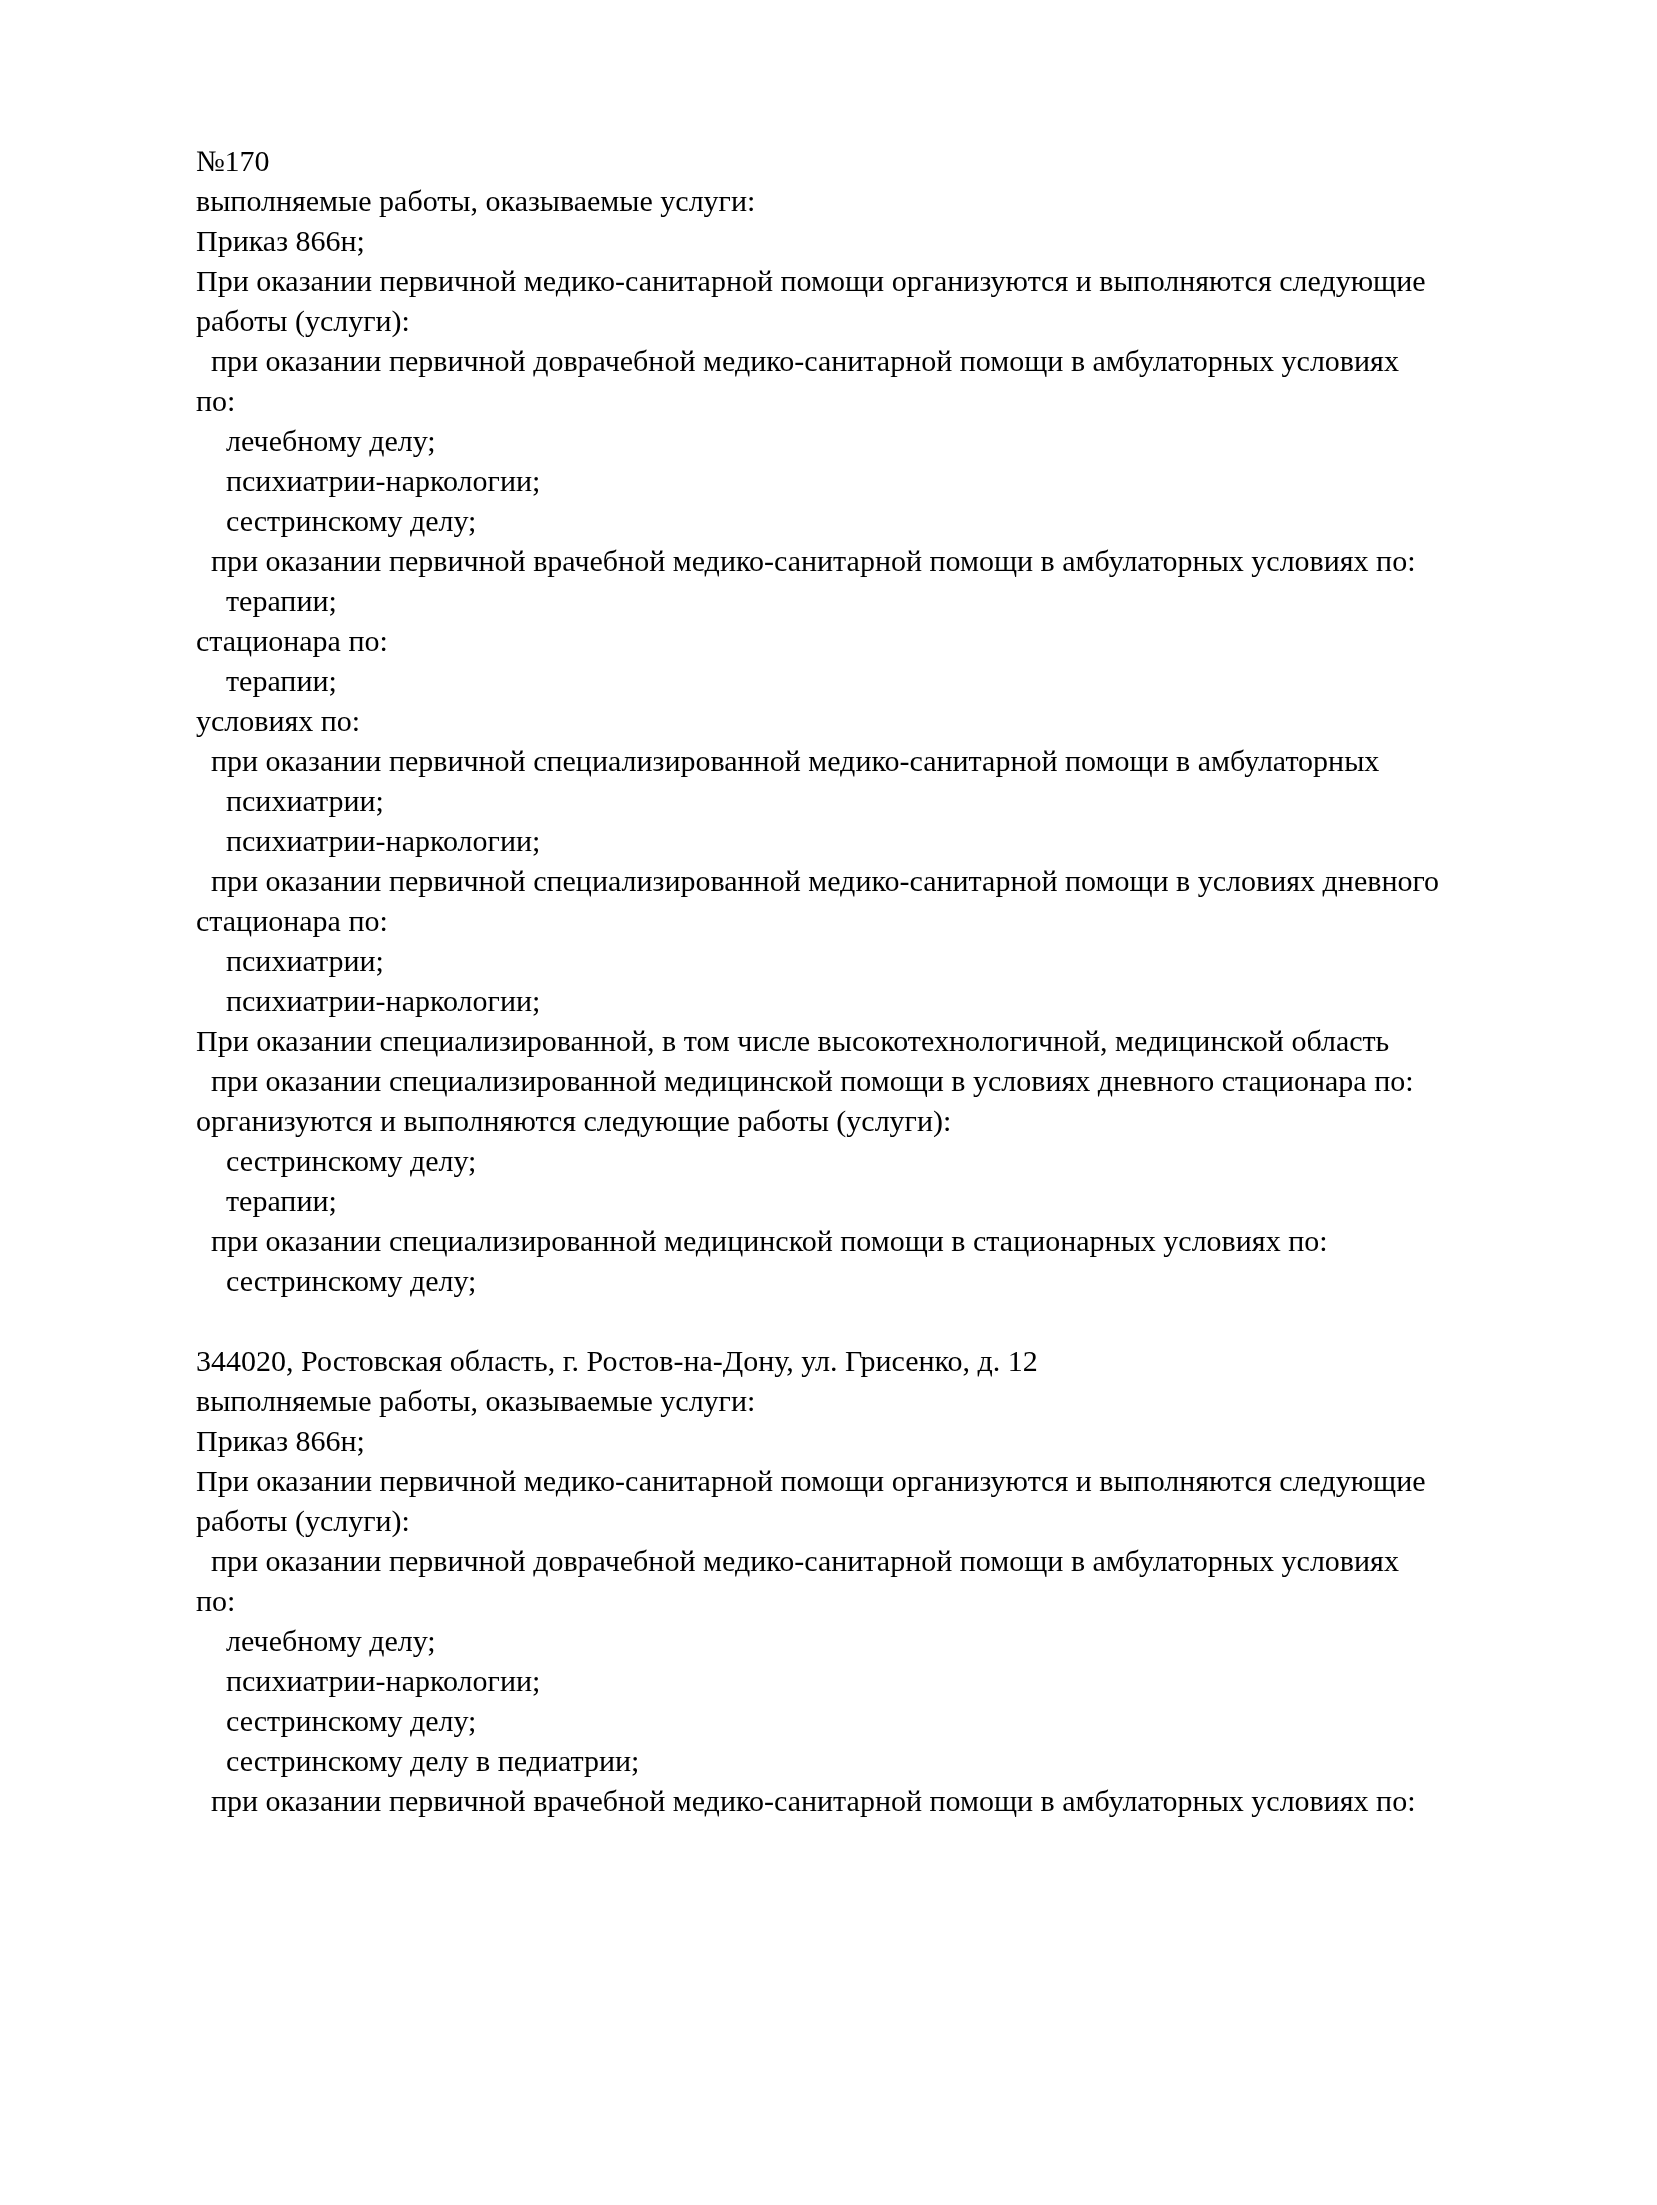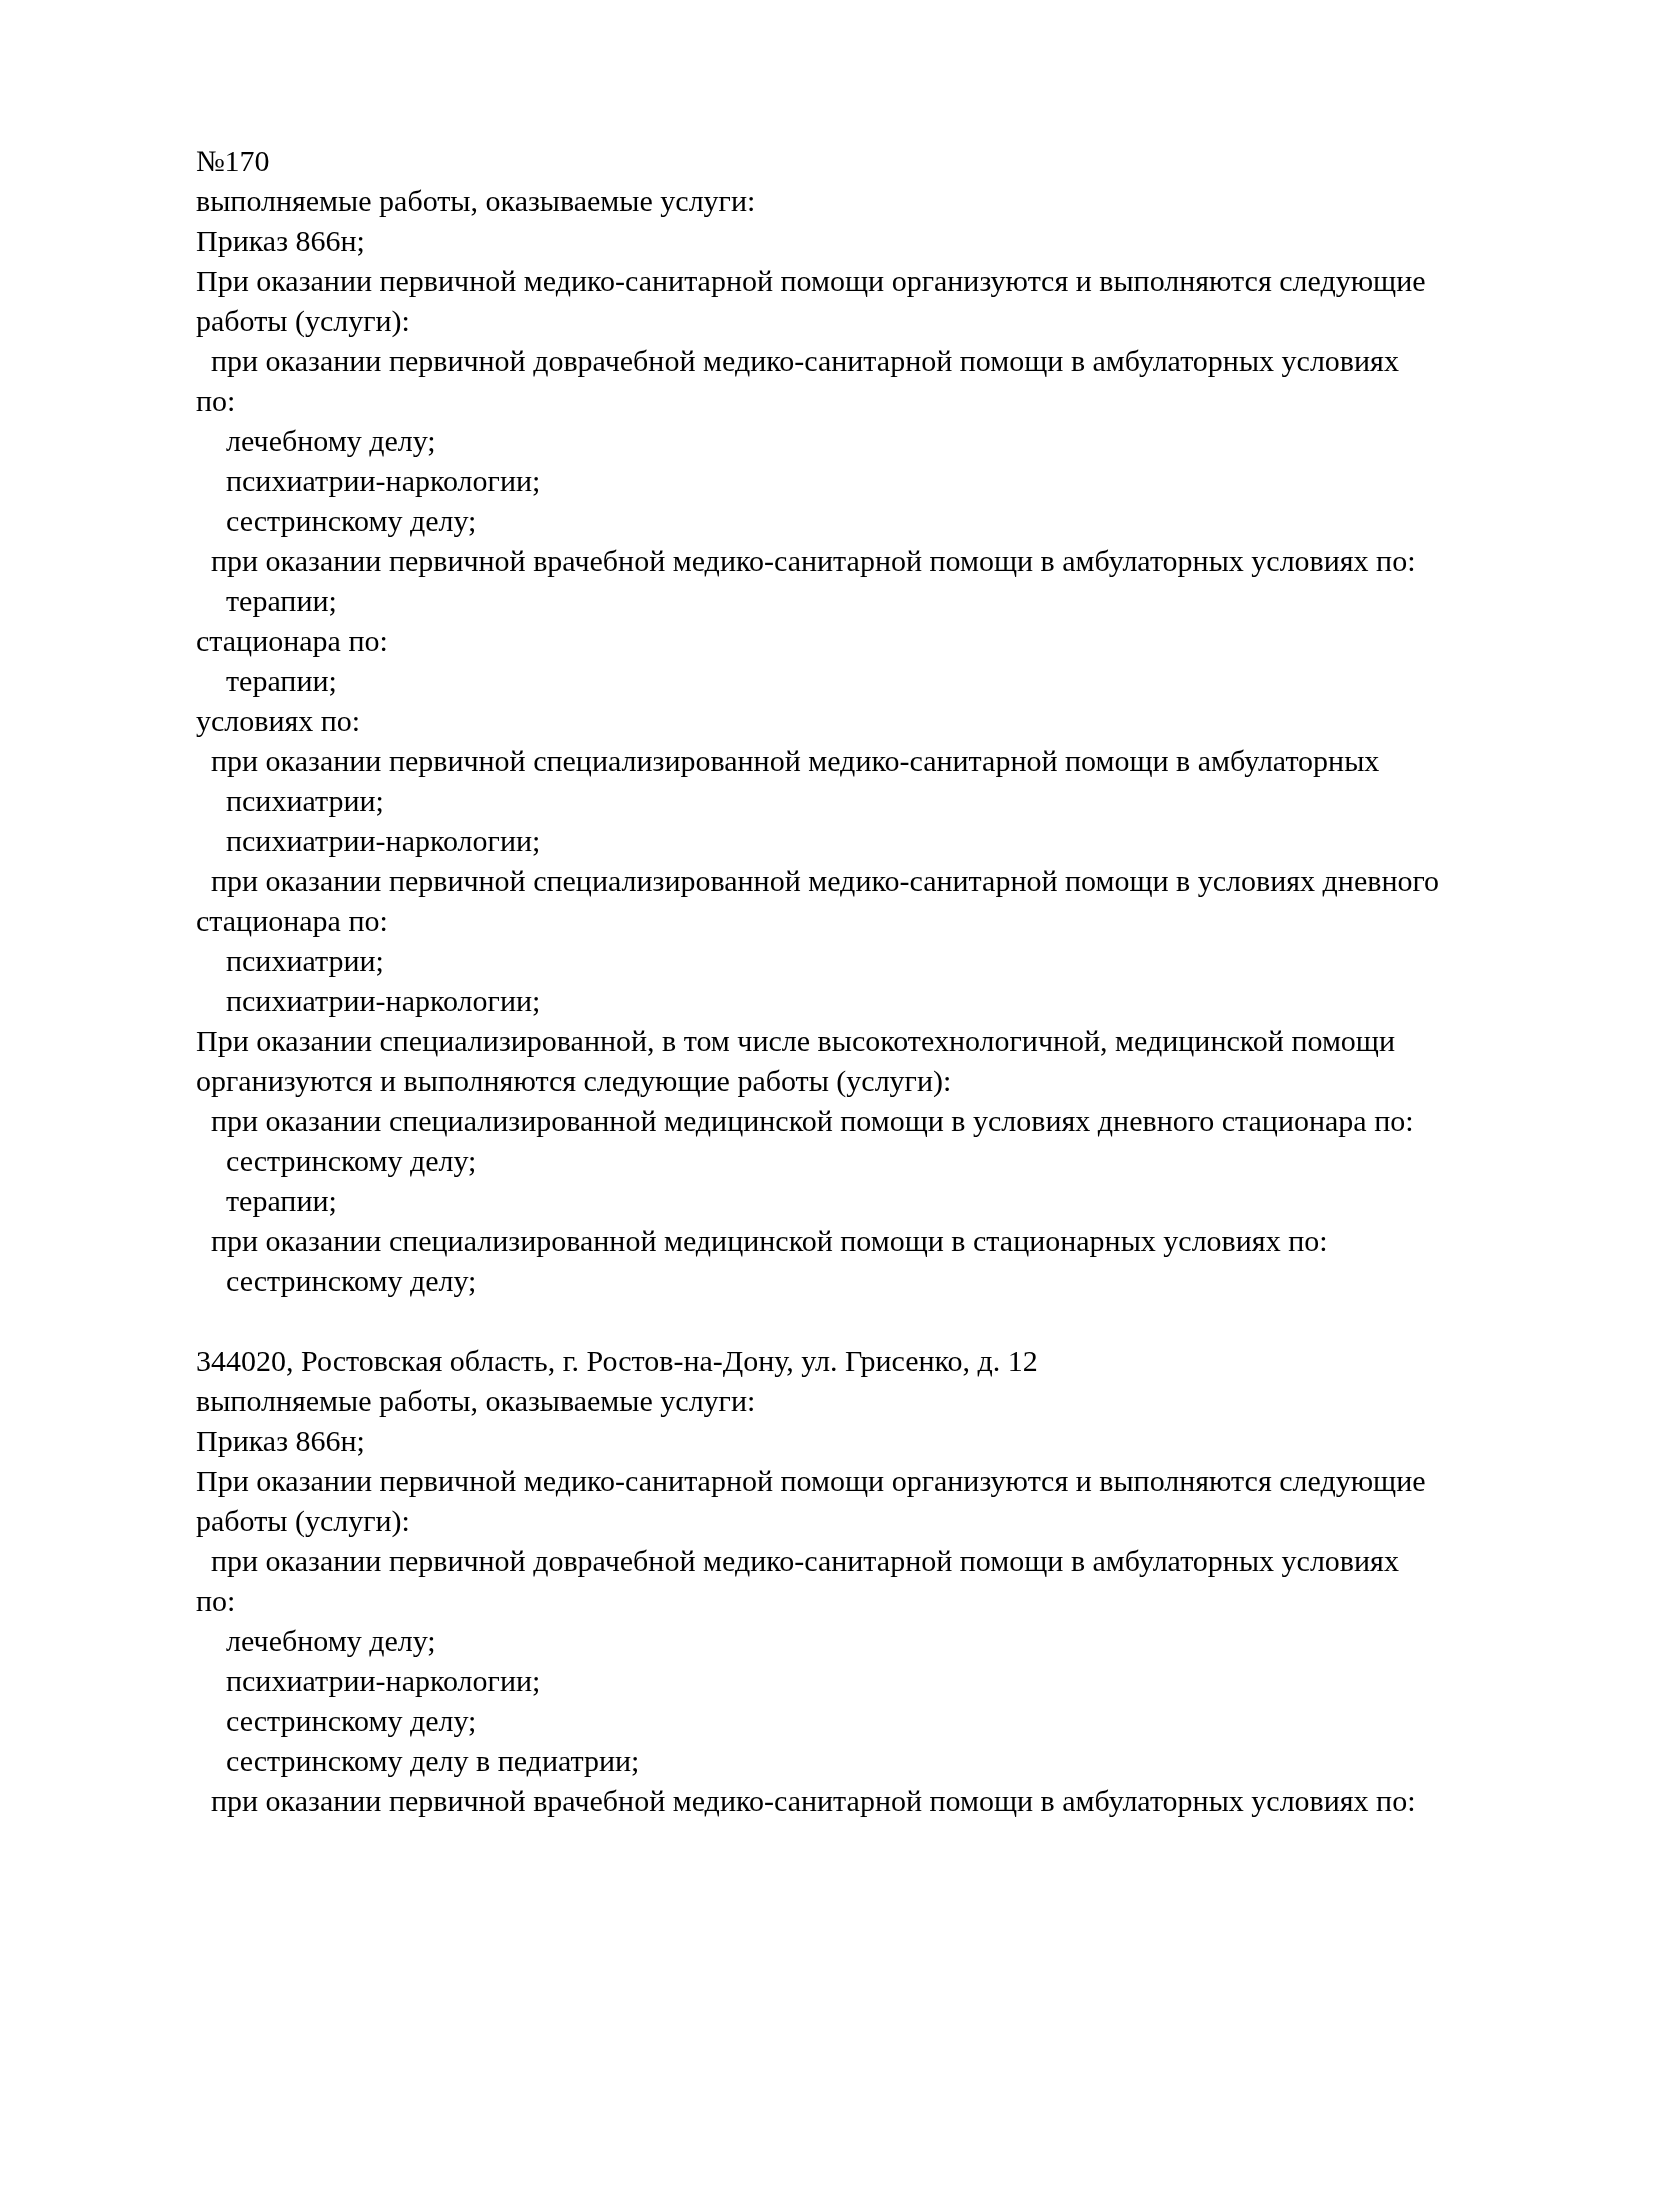--- a/index.html
+++ b/index.html
@@ -54,23 +54,23 @@
     <div class="ln">стационара по:</div>
     <div class="ln">    терапии;</div>
     <div class="ln">условиях по:</div>
     <div class="ln">  при оказании первичной специализированной медико-санитарной помощи в амбулаторных</div>
     <div class="ln">    психиатрии;</div>
     <div class="ln">    психиатрии-наркологии;</div>
     <div class="ln">  при оказании первичной специализированной медико-санитарной помощи в условиях дневного</div>
     <div class="ln">стационара по:</div>
     <div class="ln">    психиатрии;</div>
     <div class="ln">    психиатрии-наркологии;</div>
-    <div class="ln">При оказании специализированной, в том числе высокотехнологичной, медицинской помощи</div>
+    <div class="ln">При оказании специализированной, в том числе высокотехнологичной, медицинской область</div>
+    <div class="ln">  при оказании специализированной медицинской помощи в условиях дневного стационара по:</div>
     <div class="ln">организуются и выполняются следующие работы (услуги):</div>
-    <div class="ln">  при оказании специализированной медицинской помощи в условиях дневного стационара по:</div>
     <div class="ln">    сестринскому делу;</div>
     <div class="ln">    терапии;</div>
     <div class="ln">  при оказании специализированной медицинской помощи в стационарных условиях по:</div>
     <div class="ln">    сестринскому делу;</div>
     <div class="ln"></div>
     <div class="ln">344020, Ростовская область, г. Ростов-на-Дону, ул. Грисенко, д. 12</div>
     <div class="ln">выполняемые работы, оказываемые услуги:</div>
     <div class="ln">Приказ 866н;</div>
     <div class="ln">При оказании первичной медико-санитарной помощи организуются и выполняются следующие</div>
     <div class="ln">работы (услуги):</div>

